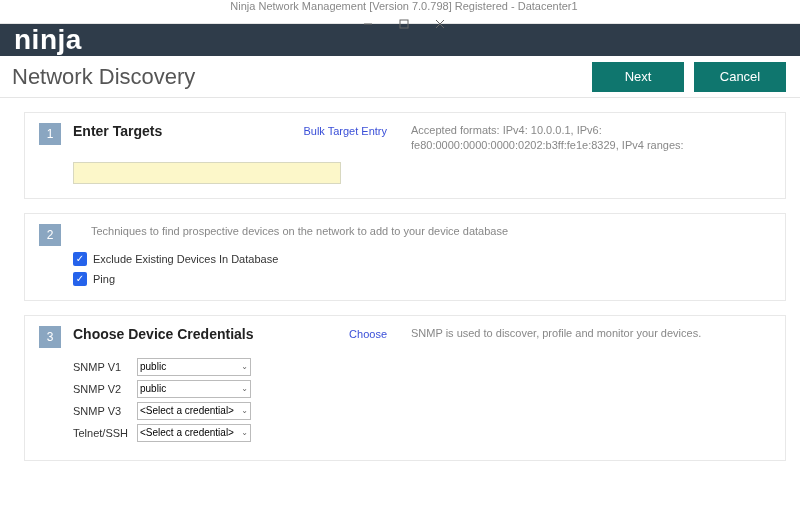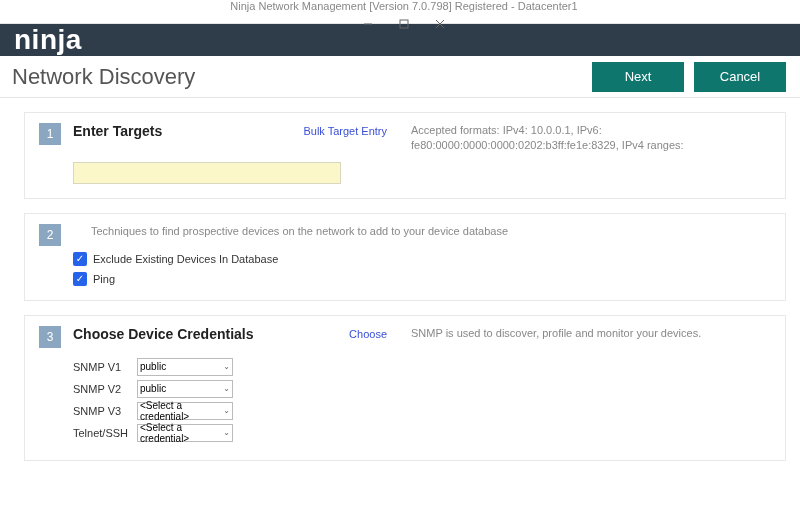--- a/index.html
+++ b/index.html
@@ -32,21 +32,21 @@
   .targets-input { margin-top: 8px; margin-left: 34px; width: 268px; height: 22px; background: #fcf7c9; border: 1px solid #d8d8c0; }
   
   .chk-row { display: flex; align-items: center; margin-top: 6px; margin-left: 34px; gap: 6px; }
   .chk { width: 14px; height: 14px; background: #2563eb; border-radius: 2px; display: flex; align-items: center; justify-content: center; cursor: pointer; }
   .chk-mark { color: #fff; font-size: 10px; line-height: 1; }
   .chk-label { font-size: 11px; color: #333; }
   
   .cred-rows { margin-top: 10px; margin-left: 34px; }
   .cred-row { display: flex; align-items: center; margin-bottom: 4px; }
   .cred-label { width: 64px; font-size: 11px; color: #333; }
-  .cred-select { width: 96px; height: 18px; border: 1px solid #bbb; font-size: 10px; padding: 0 2px; background: #fff; cursor: pointer; display: flex; align-items: center; justify-content: space-between; }
+  .cred-select { width: 114px; height: 18px; border: 1px solid #bbb; font-size: 10px; padding: 0 2px; background: #fff; cursor: pointer; display: flex; align-items: center; justify-content: space-between; }
   .sel-caret { font-size: 8px; color: #666; }
 </style>
 </head>
 <body>
 
 <div class="titlebar">
   <span class="titlebar-text">Ninja Network Management [Version 7.0.798] Registered - Datacenter1</span>
   <div class="window-controls">
     <div class="win-btn">
         <svg width="10" height="10">

